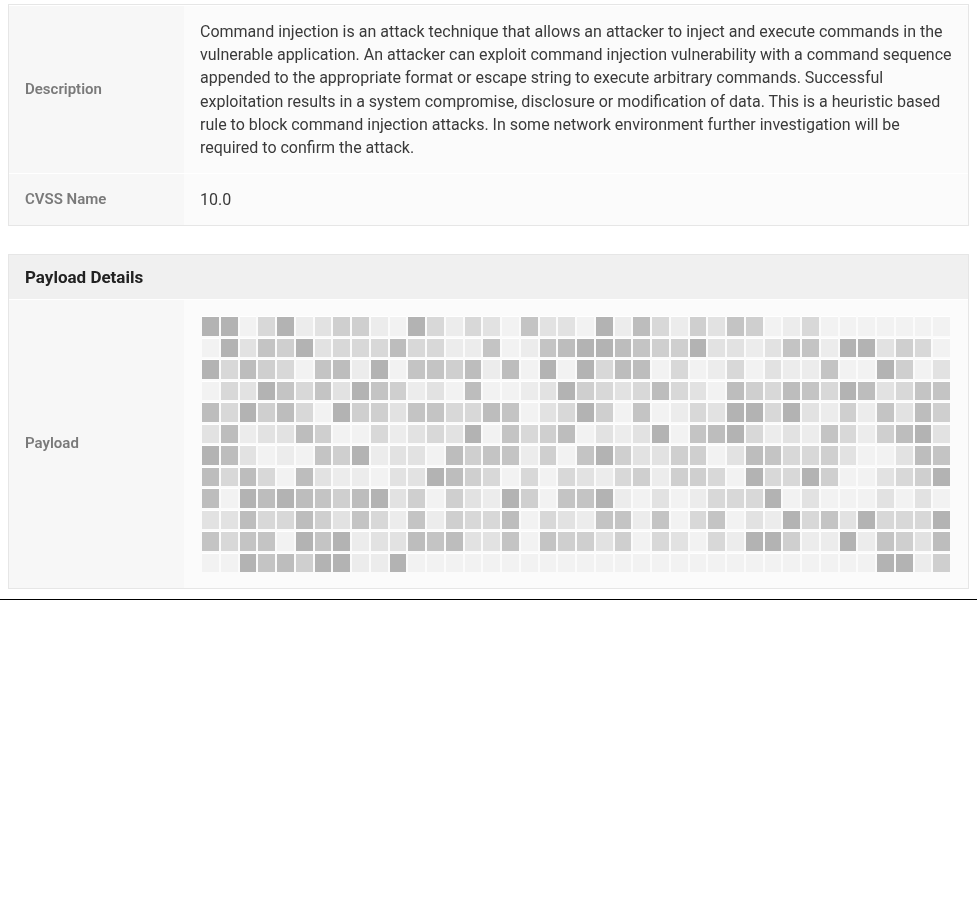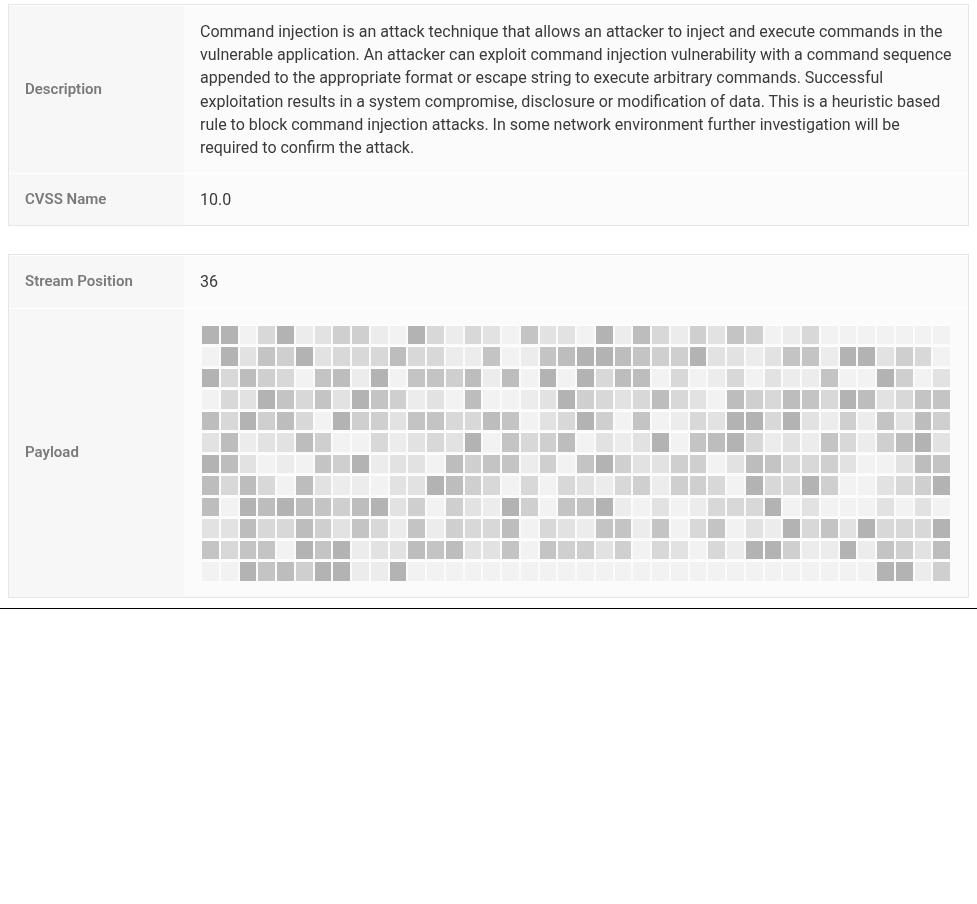--- a/index.html
+++ b/index.html
@@ -93,30 +93,27 @@
           <td class="label">CVSS Name</td>
           <td class="value">10.0</td>
         </tr>
       </tbody>
     </table>
   </div>
 
   <div class="gap"></div>
 
   <div class="panel">
+    <div class="panel-header">Payload Details</div>
     <table class="kv">
       <colgroup>
           <col class="label-col">
           <col>
         </colgroup>
       <tbody>
-        <tr>
-          <td class="label">Stream Position</td>
-          <td class="value">36</td>
-        </tr>
         <tr>
           <td class="label">Payload</td>
           <td class="value">
             <div class="redacted">
               <table class="pixel-grid" id="pixelation">
                   <tbody>
                     <tr>
                       <td style="background:#b3b3b3"></td>
                       <td style="background:#b3b3b3"></td>
                       <td style="background:#f2f2f2"></td>

